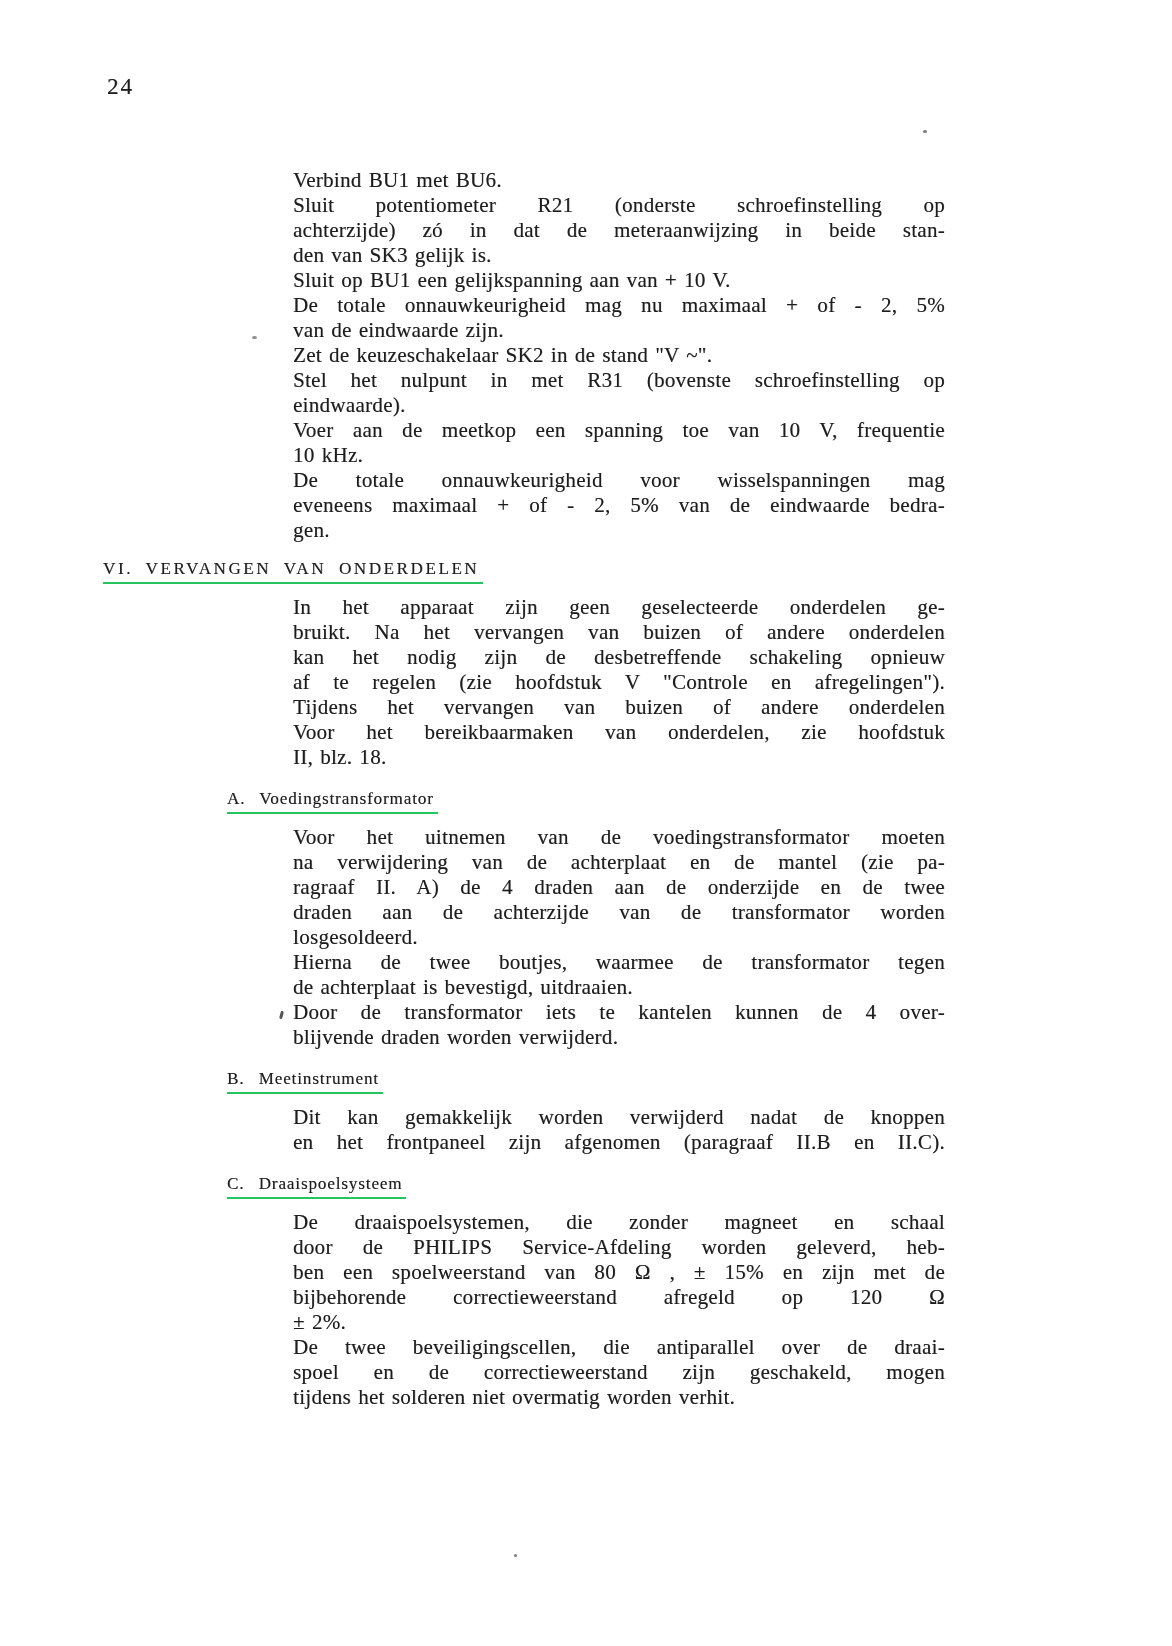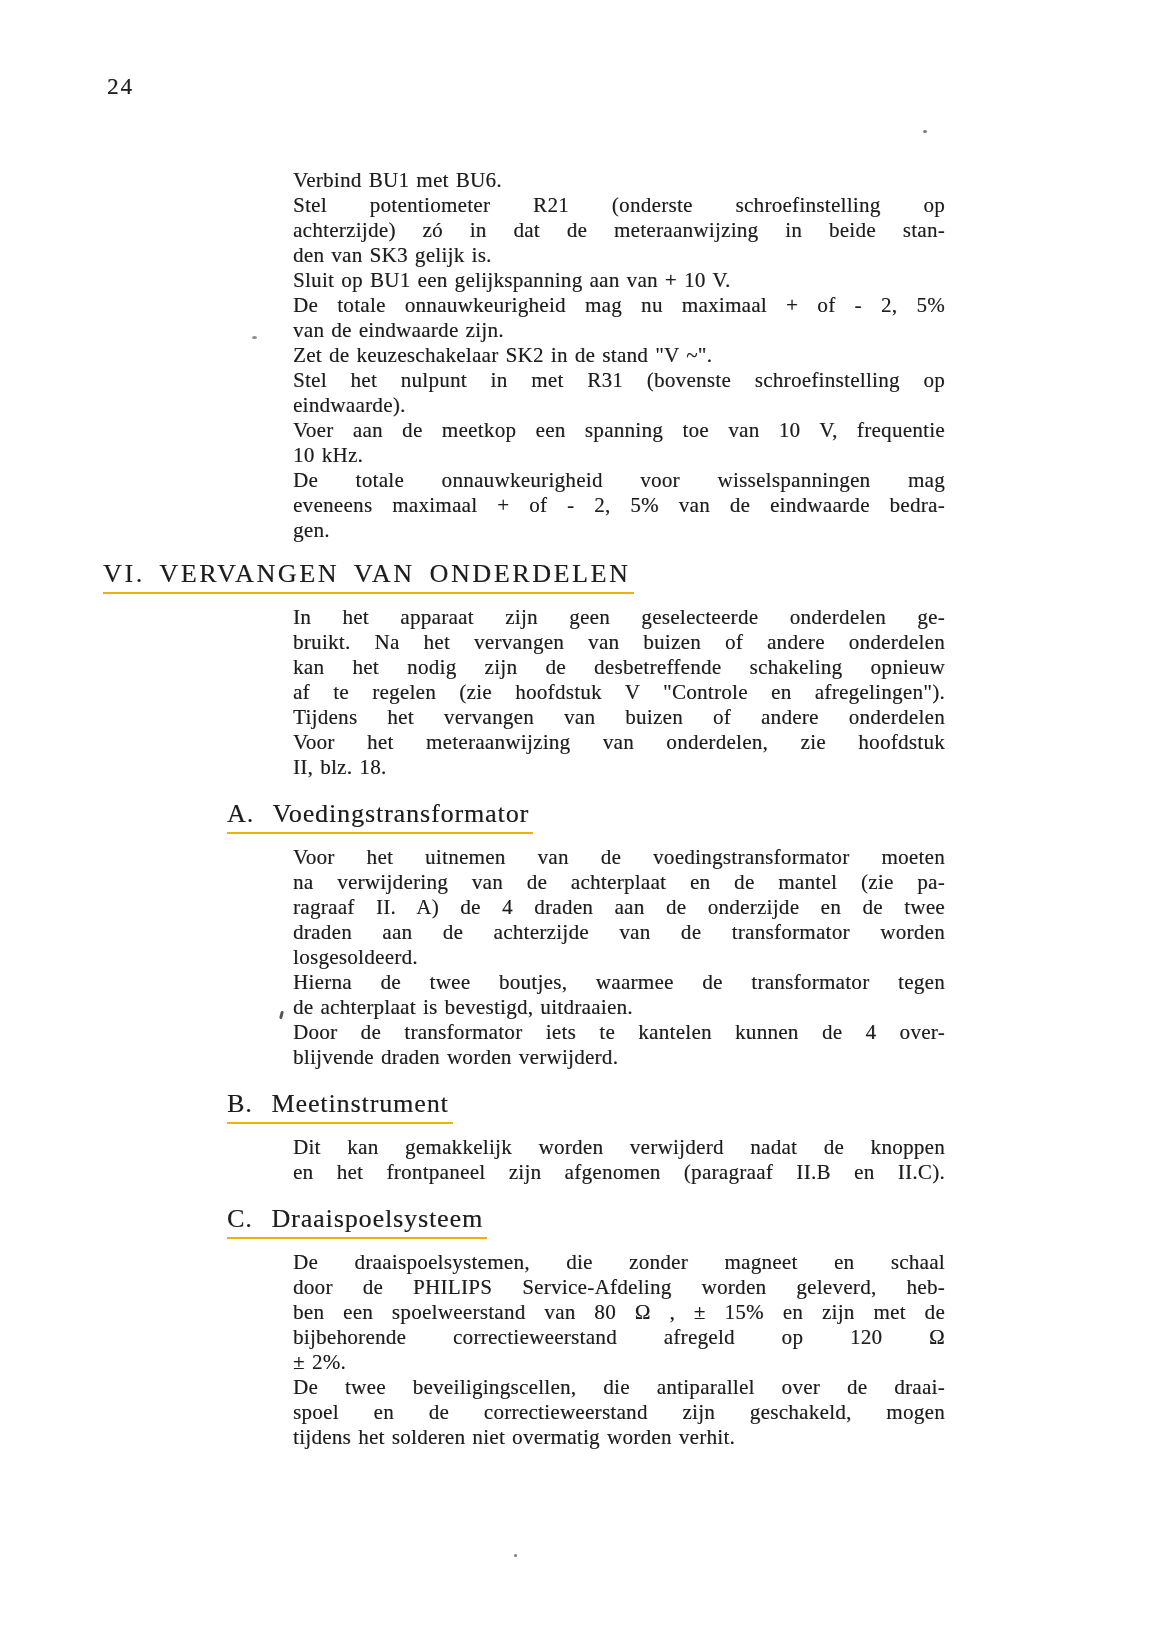--- a/index.html
+++ b/index.html
@@ -21,41 +21,41 @@
   .line{
     font-size:21px;line-height:25px;
     letter-spacing:0.3px;word-spacing:1.5px;
     white-space:normal;
   }
   .line.j{text-align:justify;text-align-last:justify;}
   .h1row{margin:16px 0 11px 103px;}
   .h2row{margin:19px 13px 11px 227px;}
   .hu{
     display:inline-block;
-    border-bottom:2px solid #eab308;
+    border-bottom:2px solid #22c55e;
     padding:0 4px 3px 0;
-    font-size:26px;
+    font-size:17px;
     white-space:pre;
   }
   .hu-main{letter-spacing:2.6px;word-spacing:6px;}
   .hu-sub{letter-spacing:0.9px;word-spacing:2px;}
   .speck{position:absolute;background:#7a7a7a;border-radius:50%;}
 </style>
 </head>
 <body>
 
 <div class="page">
 
   <div class="pagenum">24</div>
 
   <div class="content">
 
     <div class="block">
       <div class="line">Verbind BU1 met BU6.</div>
-      <div class="line j">Stel potentiometer R21 (onderste schroefinstelling op</div>
+      <div class="line j">Sluit potentiometer R21 (onderste schroefinstelling op</div>
       <div class="line j">achterzijde) zó in dat de meteraanwijzing in beide stan-</div>
       <div class="line">den van SK3 gelijk is.</div>
       <div class="line">Sluit op BU1 een gelijkspanning aan van + 10 V.</div>
       <div class="line j">De totale onnauwkeurigheid mag nu maximaal + of - 2, 5%</div>
       <div class="line">van de eindwaarde zijn.</div>
       <div class="line">Zet de keuzeschakelaar SK2 in de stand "V ~".</div>
       <div class="line j">Stel het nulpunt in met R31 (bovenste schroefinstelling op</div>
       <div class="line">eindwaarde).</div>
       <div class="line j">Voer aan de meetkop een spanning toe van 10 V, frequentie</div>
       <div class="line">10 kHz.</div>
@@ -67,21 +67,21 @@
     <div class="h1row">
       <span class="hu hu-main">VI. VERVANGEN VAN ONDERDELEN</span>
     </div>
 
     <div class="block">
       <div class="line j">In het apparaat zijn geen geselecteerde onderdelen ge-</div>
       <div class="line j">bruikt. Na het vervangen van buizen of andere onderdelen</div>
       <div class="line j">kan het nodig zijn de desbetreffende schakeling opnieuw</div>
       <div class="line j">af te regelen (zie hoofdstuk V "Controle en afregelingen").</div>
       <div class="line j">Tijdens het vervangen van buizen of andere onderdelen</div>
-      <div class="line j">Voor het meteraanwijzing van onderdelen, zie hoofdstuk</div>
+      <div class="line j">Voor het bereikbaarmaken van onderdelen, zie hoofdstuk</div>
       <div class="line">II, blz. 18.</div>
     </div>
 
     <div class="h2row">
       <span class="hu hu-sub">A.  Voedingstransformator</span>
     </div>
 
     <div class="block">
       <div class="line j">Voor het uitnemen van de voedingstransformator moeten</div>
       <div class="line j">na verwijdering van de achterplaat en de mantel (zie pa-</div>

